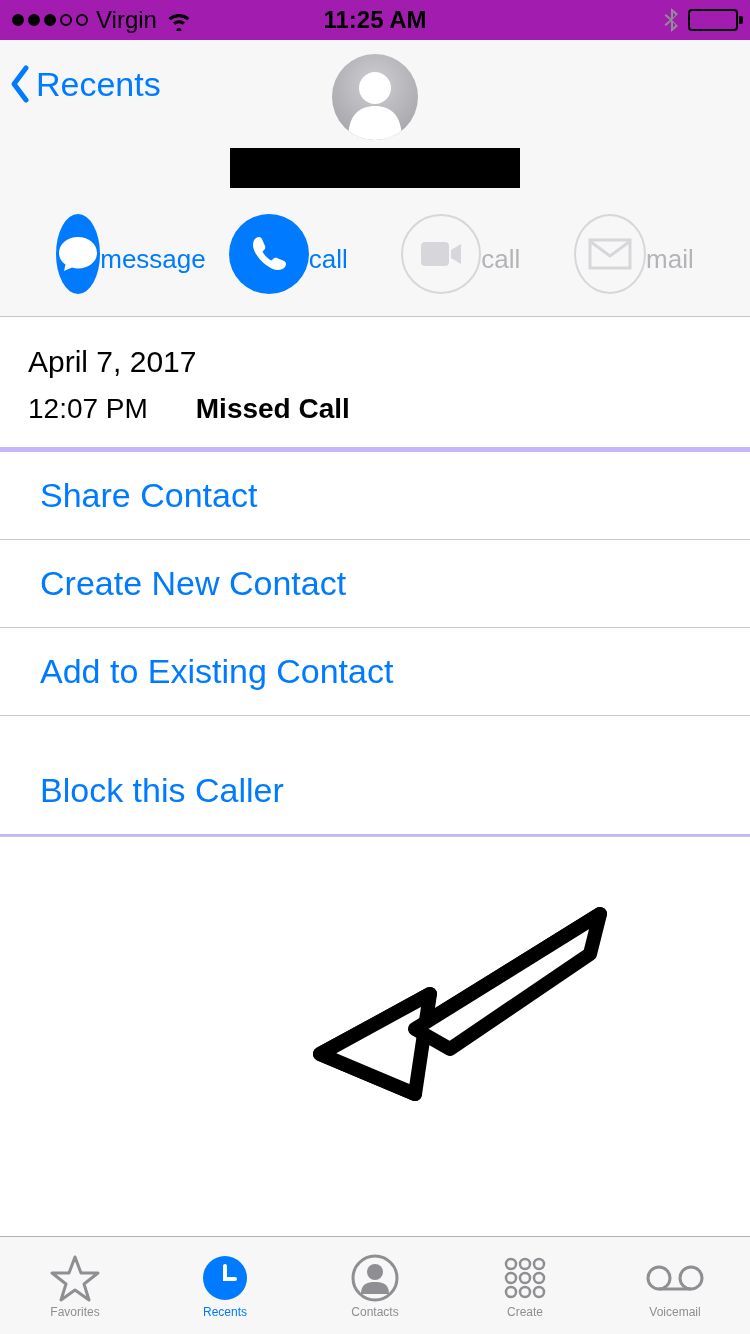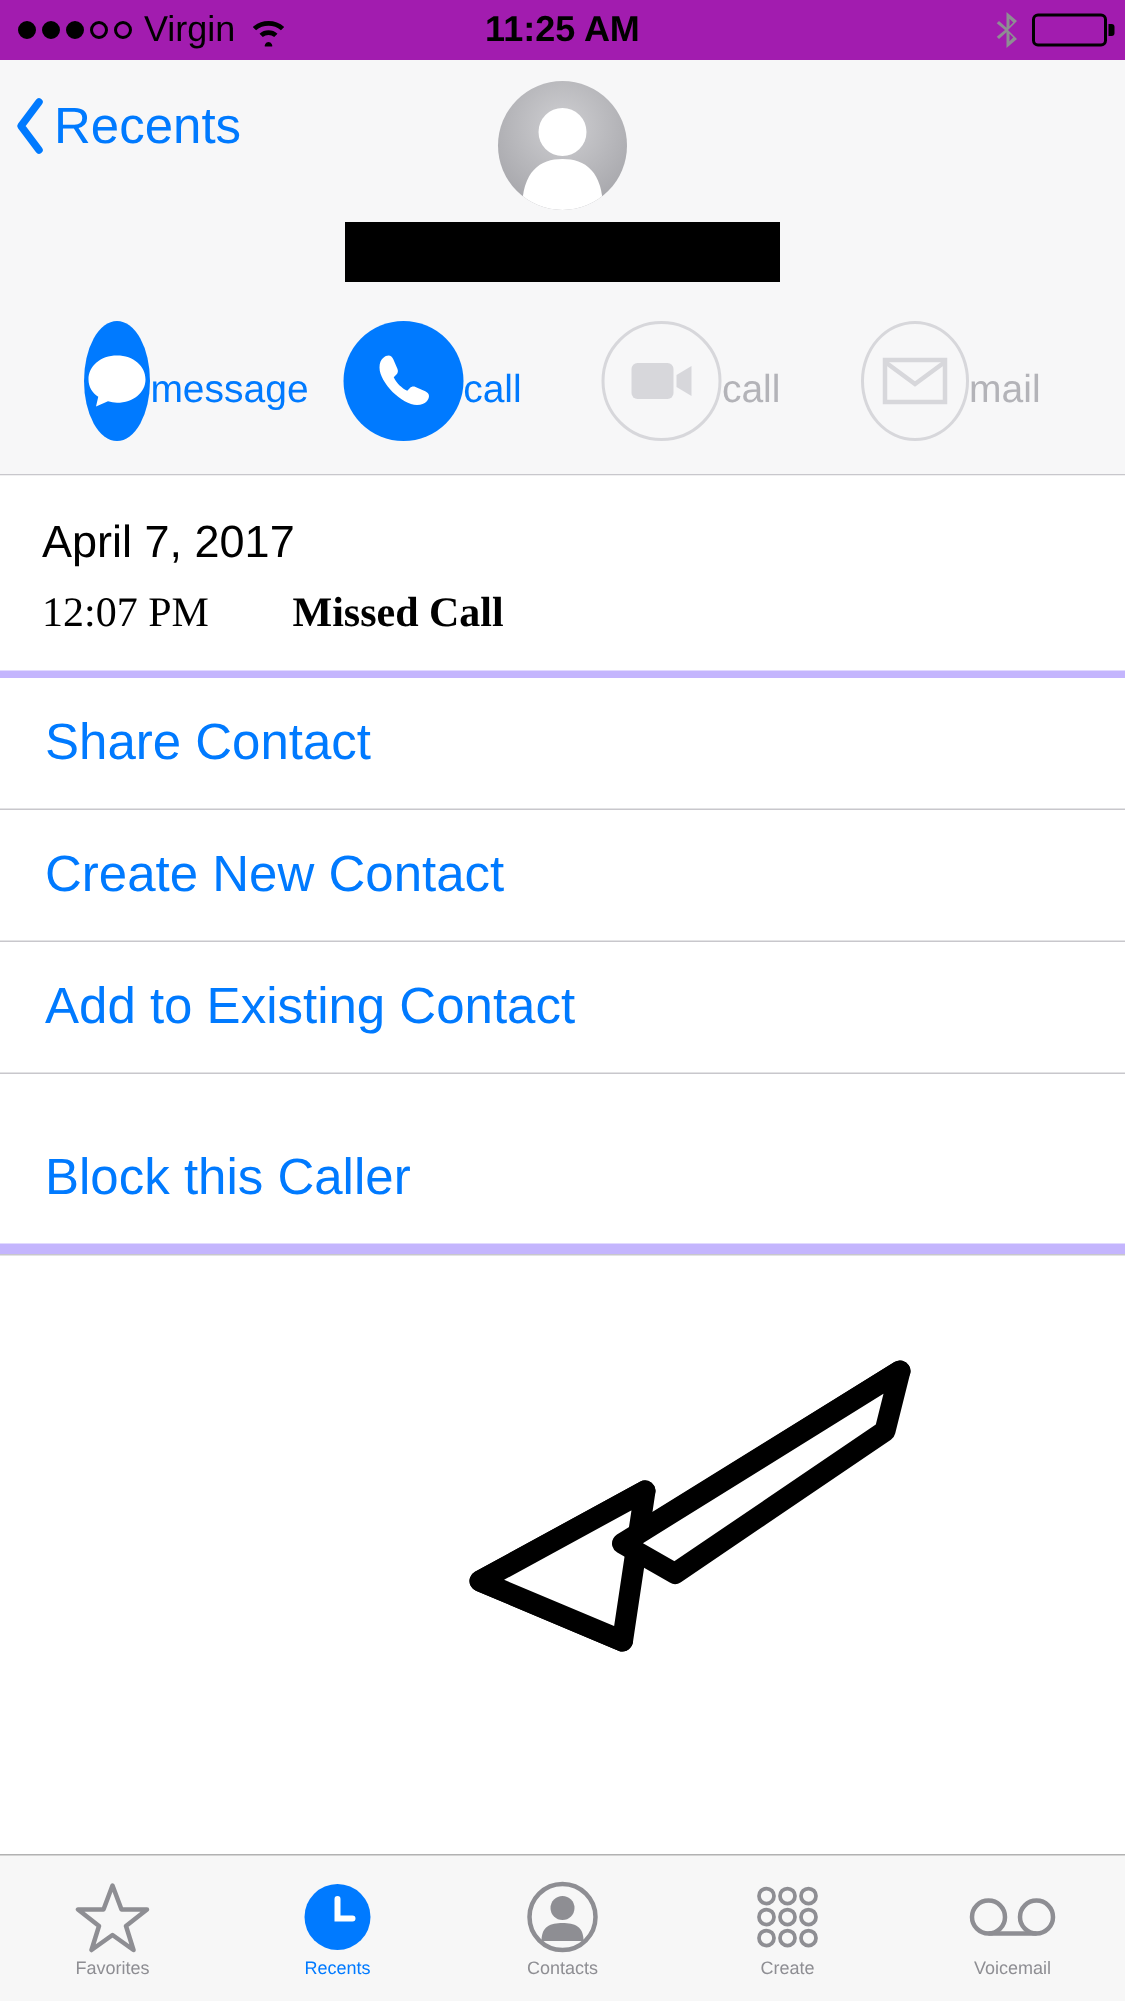--- a/index.html
+++ b/index.html
@@ -29,26 +29,26 @@
   .action .circle { width: 80px; height: 80px; border-radius: 50%; display:flex; align-items:center; justify-content:center; }
   .action.enabled .circle { background: #007aff; }
   .action.disabled .circle { border: 2px solid #d7d7db; }
   .action .lbl { margin-top: 10px; font-size: 26px; }
   .action.enabled .lbl { color: #007aff; }
   .action.disabled .lbl { color: #b3b3b8; }
 
   .content { background: #fff; }
   .call-log { padding: 28px 28px 22px; border-bottom: 5px solid #c4b5fd; }
   .call-log .date { font-size: 30px; font-weight: 400; margin-bottom: 14px; }
-  .call-log .row { font-size: 28px; font-family: Liberation Serif, serif; }
+  .call-log .row { font-size: 28px; }
   .call-log .row .t { display:inline-block; width: 160px; }
   .call-log .row .type { font-weight: 700; }
 
-  .menu-item { padding: 24px 30px; border-bottom: 1px solid #c8c7cc; color: #007aff; font-size: 34px; font-weight: 400; }
-  .menu-gap { height: 120px; border-bottom: 7px solid #c4b5fd; position: relative; }
+  .menu-item { padding: 24px 40px; border-bottom: 1px solid #c8c7cc; color: #007aff; font-size: 34px; font-weight: 400; }
+  .menu-gap { height: 120px; border-bottom: 2px solid #c4b5fd; position: relative; }
   .menu-item.block { border-top: none; }
 
   .arrow-annotation { position: absolute; left: 300px; top: 894px; pointer-events: none; }
 
   .tab-bar { position: absolute; bottom: 0; left: 0; right: 0; height: 98px; background: #f7f7f7; border-top: 1px solid #b2b2b2; display: flex; justify-content: space-around; align-items: center; }
   .tab { display: flex; flex-direction: column; align-items: center; width: 140px; }
   .tab .ticon { height: 50px; display:flex; align-items:center; justify-content:center; }
   .tab .tlabel { font-size: 12px; color: #8e8e93; margin-top: 2px; }
   .tab.active .tlabel { color: #007aff; }
 </style>

